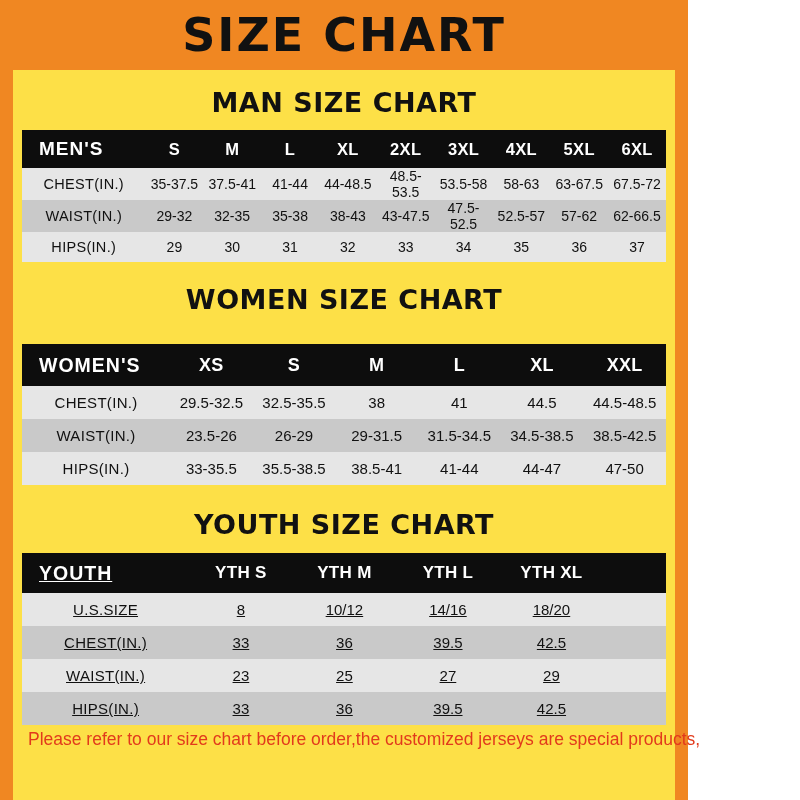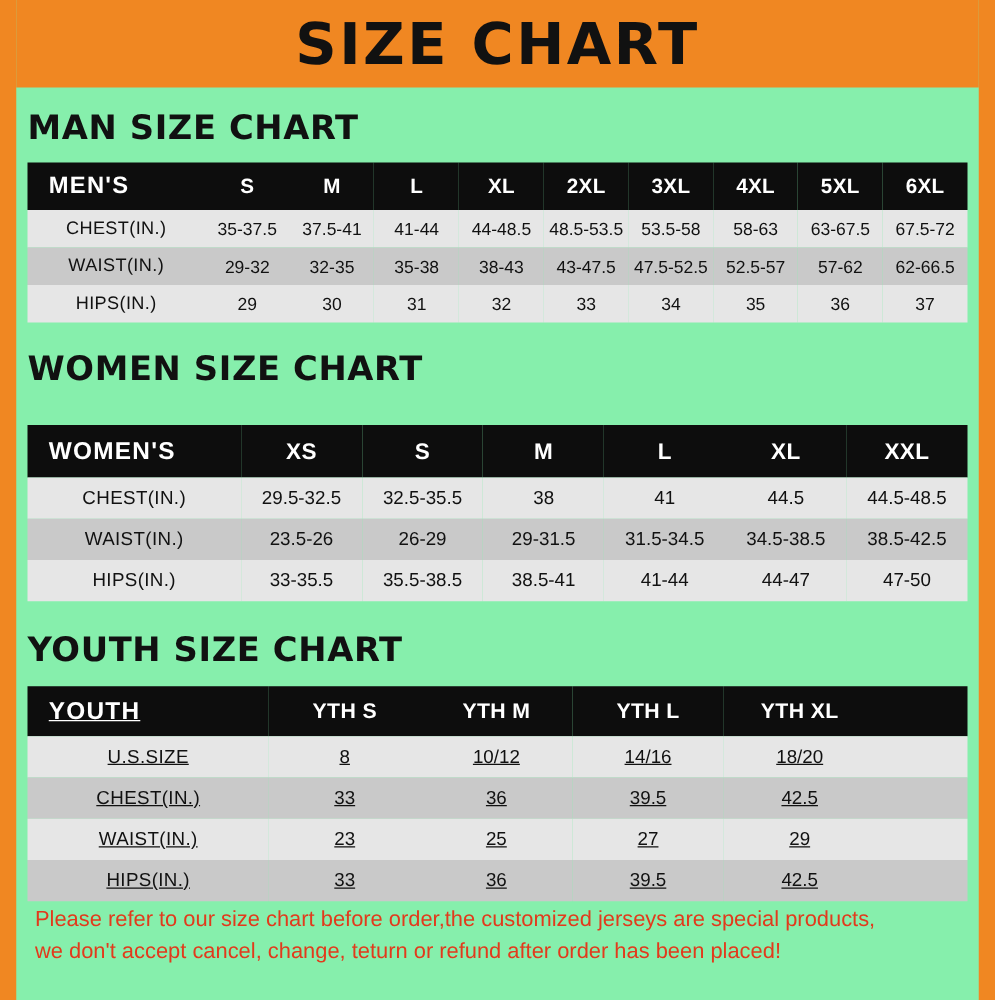--- a/index.html
+++ b/index.html
@@ -8,47 +8,47 @@
   }
   body {
     width: 800px;
     height: 800px;
     background: #ffffff;
     font-family: "Liberation Sans", sans-serif;
     overflow: hidden;
   }
   .page {
     position: relative;
-    width: 796px;
+    width: 688px;
     height: 800px;
     box-sizing: border-box;
     border-left: 13px solid #f08722;
     border-right: 13px solid #f08722;
-    background: #86efac;
+    background: #fde047;
   }
   .header-band {
     background: #f08722;
     height: 70px;
     display: flex;
     align-items: center;
     justify-content: center;
   }
   .header-title {
     font-family: "DejaVu Sans", sans-serif;
     font-weight: bold;
     font-size: 46px;
     letter-spacing: 2px;
     color: #111111;
     line-height: 1;
   }
   .content {
     padding: 0 9px;
   }
   .section-title {
-    text-align: left;
+    text-align: center;
     font-family: "DejaVu Sans", sans-serif;
     font-weight: bold;
     font-size: 27px;
     color: #111111;
     letter-spacing: 0.5px;
   }
   .t-man { margin: 17px 0 12px 0; }
   .t-women { margin: 22px 0 29px 0; }
   .t-youth { margin: 24px 0 13px 0; }
 
@@ -265,17 +265,16 @@
           <td>36</td>
           <td>39.5</td>
           <td>42.5</td>
           <td></td>
         </tr>
       </tbody>
     </table>
 
     <div class="footer-note">
       <div>Please refer to our size chart before order,the customized jerseys are special products,</div>
-      <div>we don't accept cancel, change, teturn or refund after order has been placed!</div>
     </div>
 
   </div>
 </div>
 
 </body></html>

